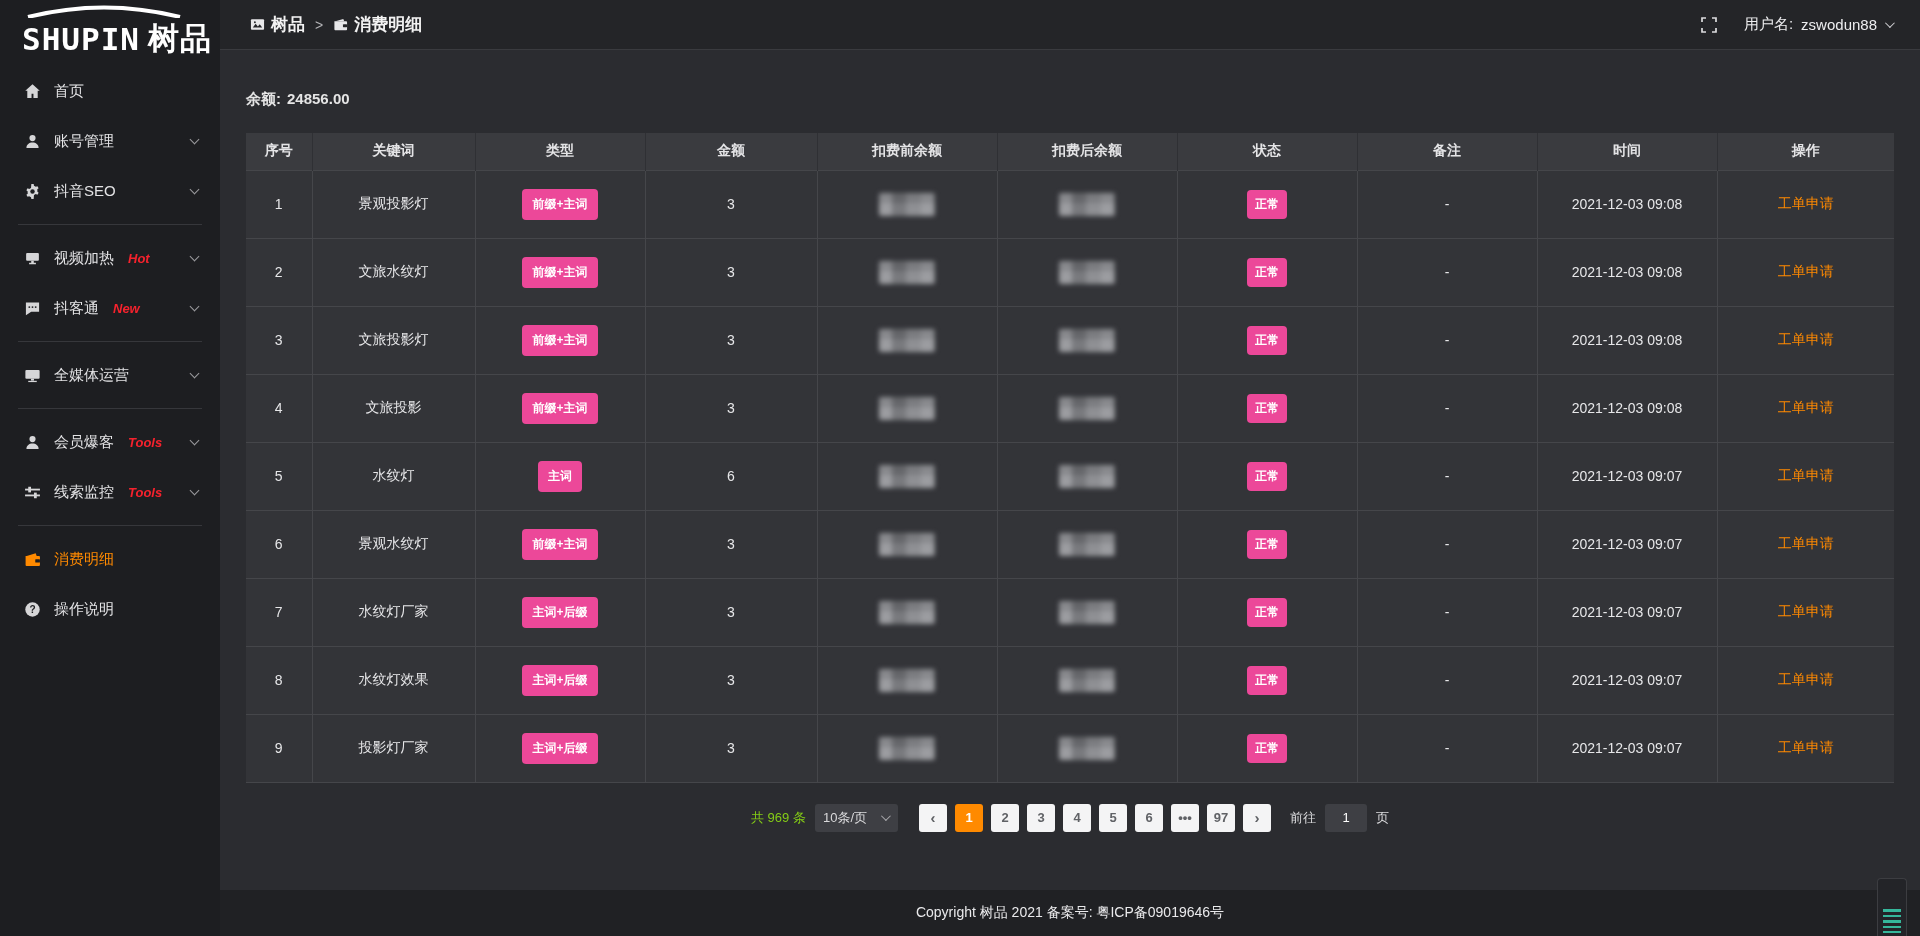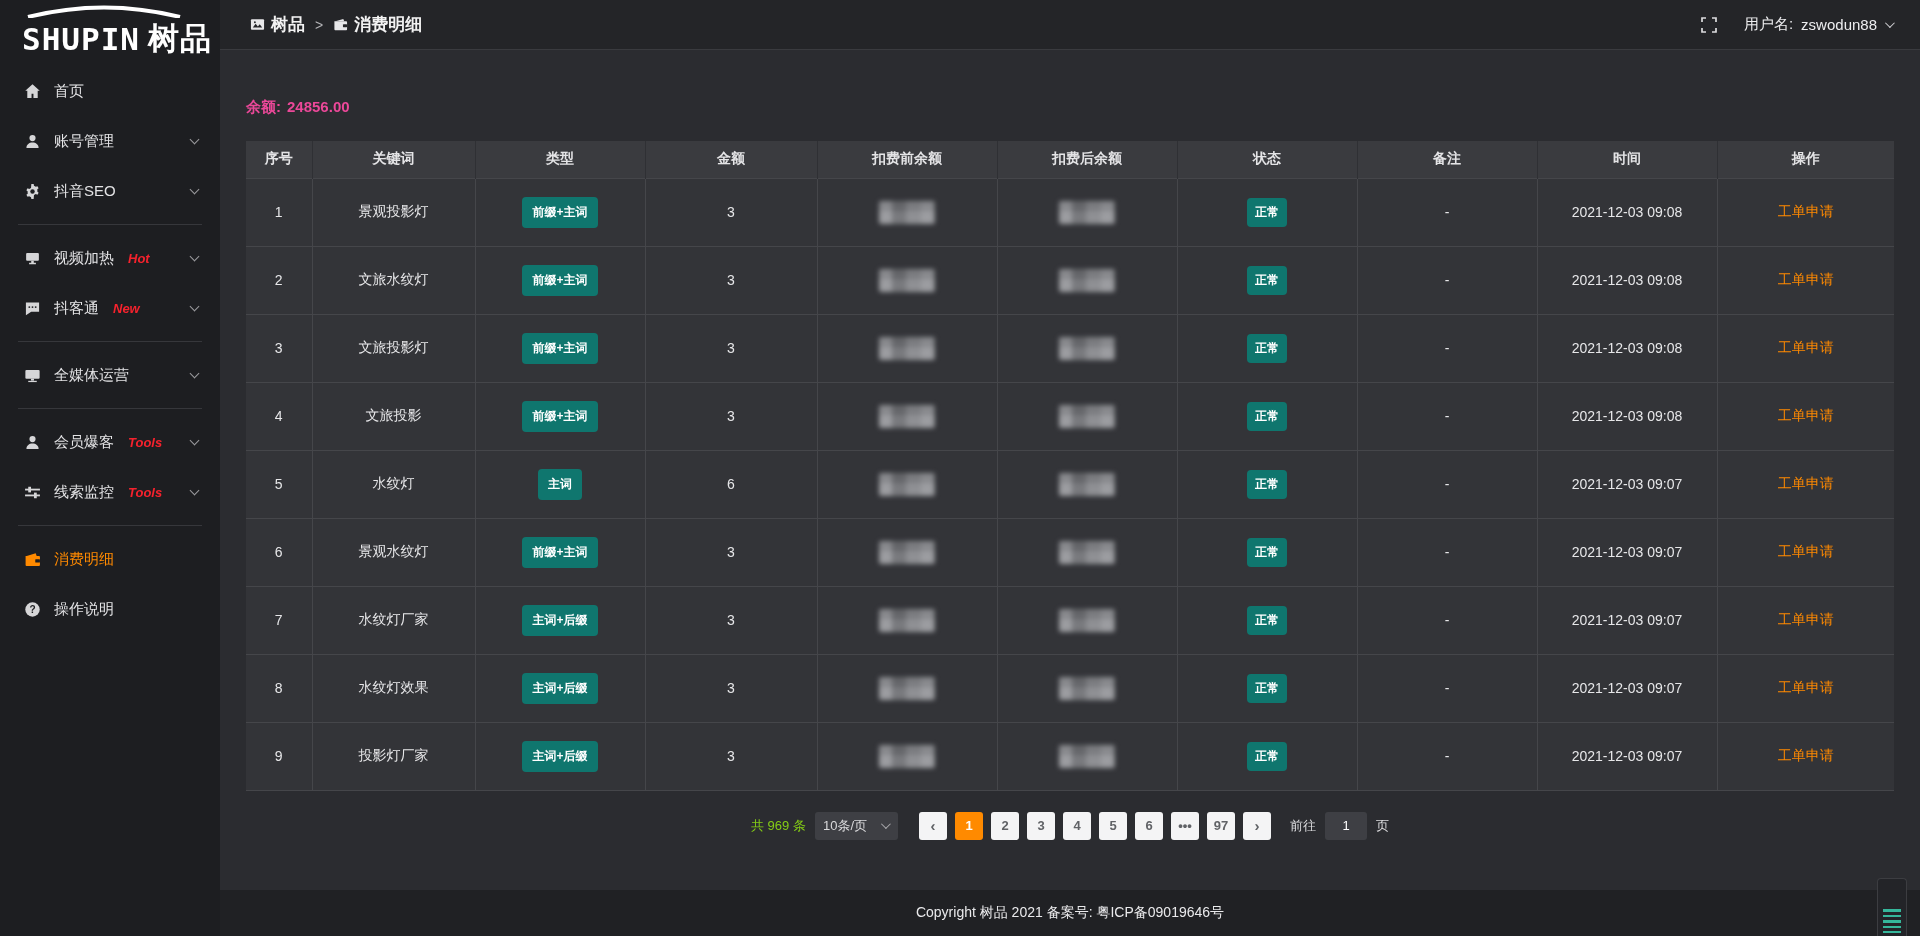--- a/index.html
+++ b/index.html
@@ -33,29 +33,29 @@
   .crumb svg { width:15px; height:15px; fill:#e8e8ea; }
   .crumb-sep { color:#b5b5b8; font-size:14px; font-weight:normal; }
   .user-area { display:flex; align-items:center; gap:26px; }
   .fs-btn { width:18px; height:18px; cursor:pointer; display:inline-flex; }
   .fs-btn svg { width:18px; height:18px; stroke:#dcdcde; fill:none; stroke-width:1.7; }
   .user-name { color:#ededef; font-size:15px; display:flex; align-items:center; gap:8px; cursor:pointer; }
   .user-chev { width:7px; height:7px; border-right:1.5px solid #cfcfd2; border-bottom:1.5px solid #cfcfd2; transform:rotate(45deg) translateY(-2px); }
 
   
   .content { flex:1; padding:26px 26px 0 26px; }
-  .balance { color:#ec4899; font-size:15px; font-weight:bold; margin:22px 0 24px 0; }
+  .balance { color:#e5e5e5; font-size:15px; font-weight:bold; margin:14px 0 24px 0; }
   .balance b { margin-left:6px; }
 
   table { width:1648px; border-collapse:collapse; table-layout:fixed; background:#333438; }
   th { height:37px; background:#3a3b3f; color:#e4e4e6; font-size:14px; font-weight:bold; border-right:1px solid #2f3034; }
   th:last-child { border-right:none; }
   td { height:68px; text-align:center; vertical-align:middle; color:#e7e7e9; font-size:14px; border:1px solid #45464a; }
   tr td:first-child { border-left:none; } tr td:last-child { border-right:none; }
-  .tag { display:inline-block; background:#0f766e; color:#fff; font-size:12px; border-radius:4px; padding:7px 10px; font-weight:bold; }
+  .tag { display:inline-block; background:#ec4899; color:#fff; font-size:12px; border-radius:4px; padding:7px 10px; font-weight:bold; }
   .tag.small { padding:6px 8px; }
   .action-link { color:#ff8a00; cursor:pointer; }
   .mosaic { width:56px; height:23px; margin:0 auto; border-radius:2px; filter:blur(2.5px);
     background:
       repeating-linear-gradient(90deg, rgba(160,161,165,.65) 0 13px, rgba(106,107,111,.65) 13px 27px, rgba(140,141,145,.65) 27px 42px),
       linear-gradient(180deg, #5c5d61 0 45%, #949599 45% 100%); }
 
   
   .pager { margin-top:21px; display:flex; align-items:center; justify-content:center; gap:9px; }
   .pg-total { color:#84cc16; font-size:13px; }

